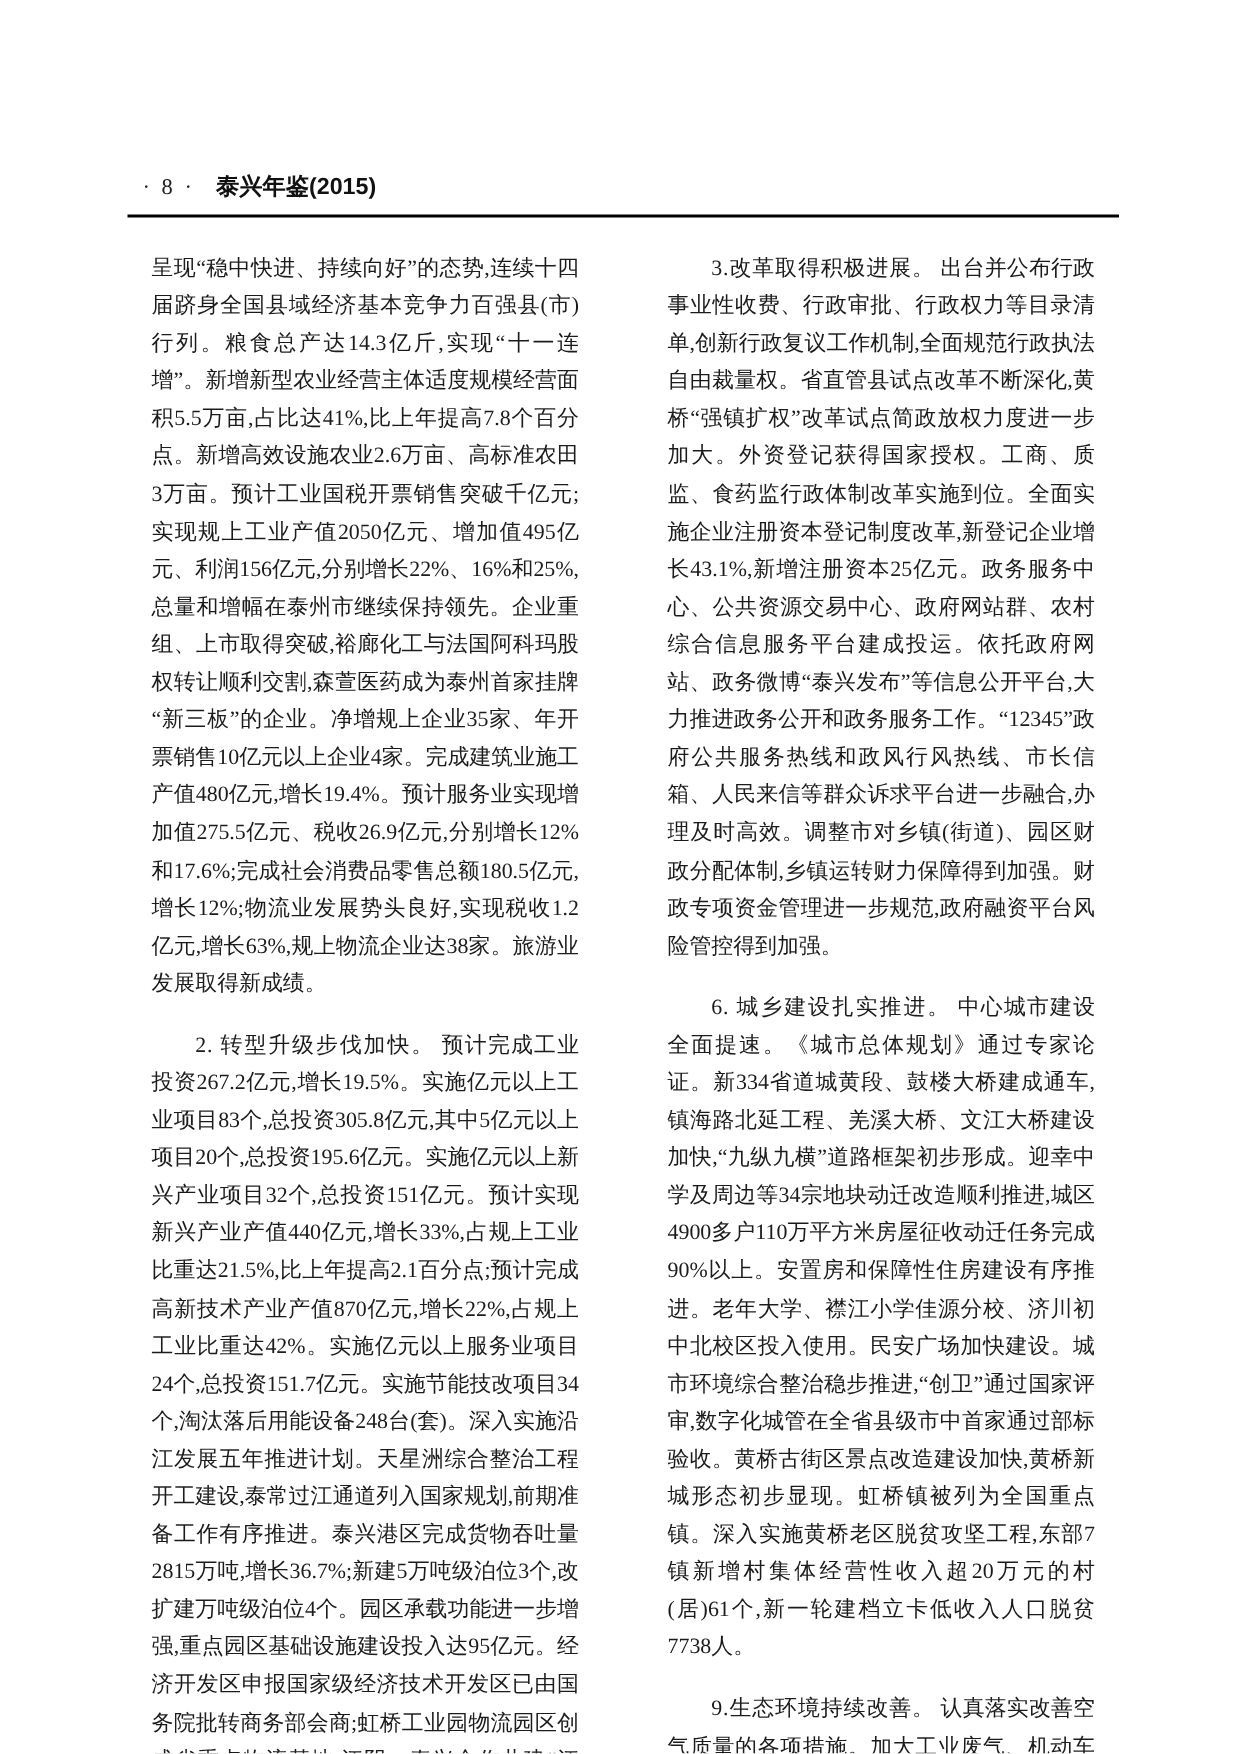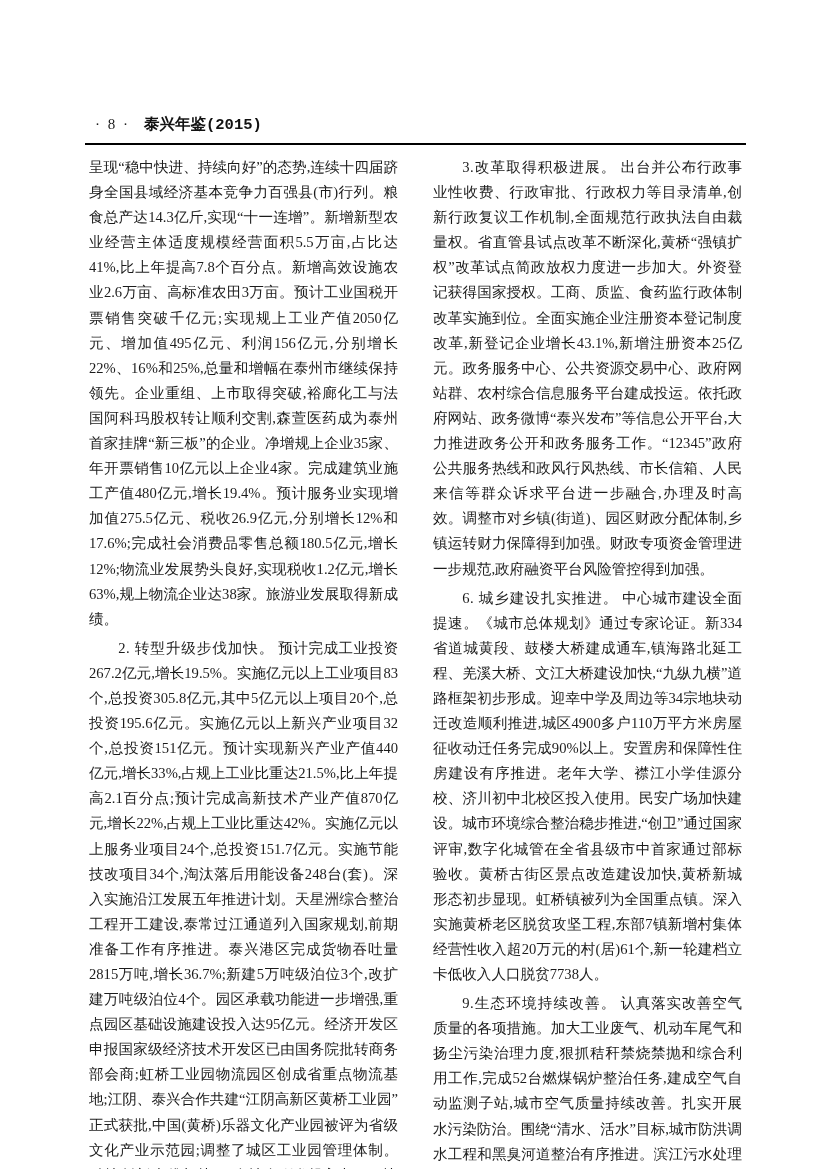--- a/index.html
+++ b/index.html
@@ -27,21 +27,21 @@
     white-space: nowrap;
   }
   .page-marker {
     font-family: "Liberation Serif", "DejaVu Serif", serif;
     font-size: 15px;
     letter-spacing: 2px;
     color: #222;
   }
   .book-title {
     margin-left: 14px;
-    font-family: Liberation Mono, monospace;
+    font-family: Liberation Sans, sans-serif;
     font-weight: bold;
     font-size: 15.5px;
     color: #111;
   }
   .header-rule {
     position: absolute;
     left: 85px;
     top: 143px;
     width: 661px;
     height: 2px;
@@ -57,21 +57,21 @@
   }
   .col {
     width: 317px;
     font-size: 14.6px;
     line-height: 25.1px;
     text-align: justify;
     text-justify: inter-ideograph;
     color: #1b1b1b;
   }
   .col p {
-    margin: 4px;
+    margin: 16px;
     padding: 0;
     text-indent: 2em;
   }
   .col p.cont {
     text-indent: 0;
   }
   .kai {
     letter-spacing: 0.5px;
   }
 </style>

